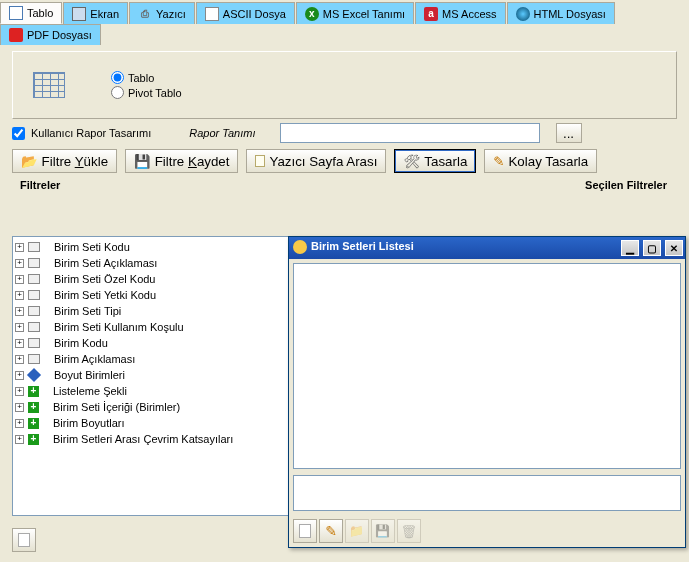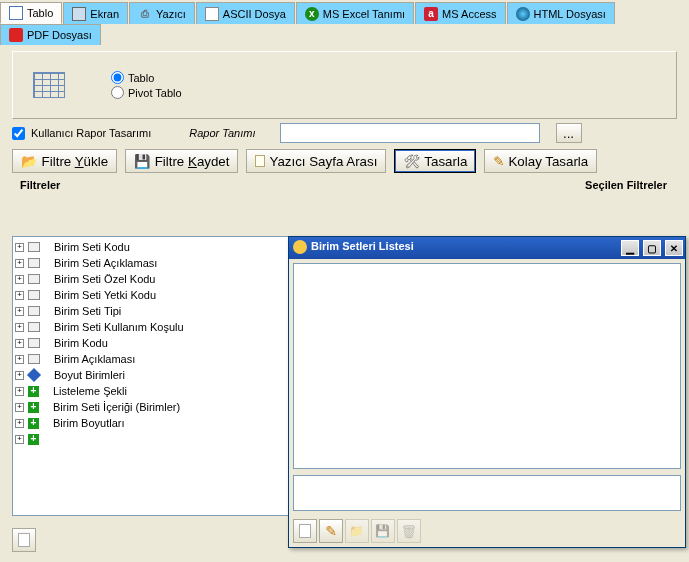--- a/index.html
+++ b/index.html
@@ -401,20 +401,21 @@
     <div class="tree-item">
       <span class="expander">+</span>
       <span class="plus-green">+</span>
       <span style="width:6px"></span>
       <span>Birim Boyutları</span>
     </div>
     <div class="tree-item">
       <span class="expander">+</span>
       <span class="plus-green">+</span>
       <span style="width:6px"></span>
+      <span>Birim Setleri Arası Çevrim Katsayıları</span>
     </div>
   </div>
 
 <button class="bottom-left">
   <span class="ic-new"></span>
 </button>
 
 <div class="modal">
   <div class="modal-title">
     <span class="title-ic"></span>

